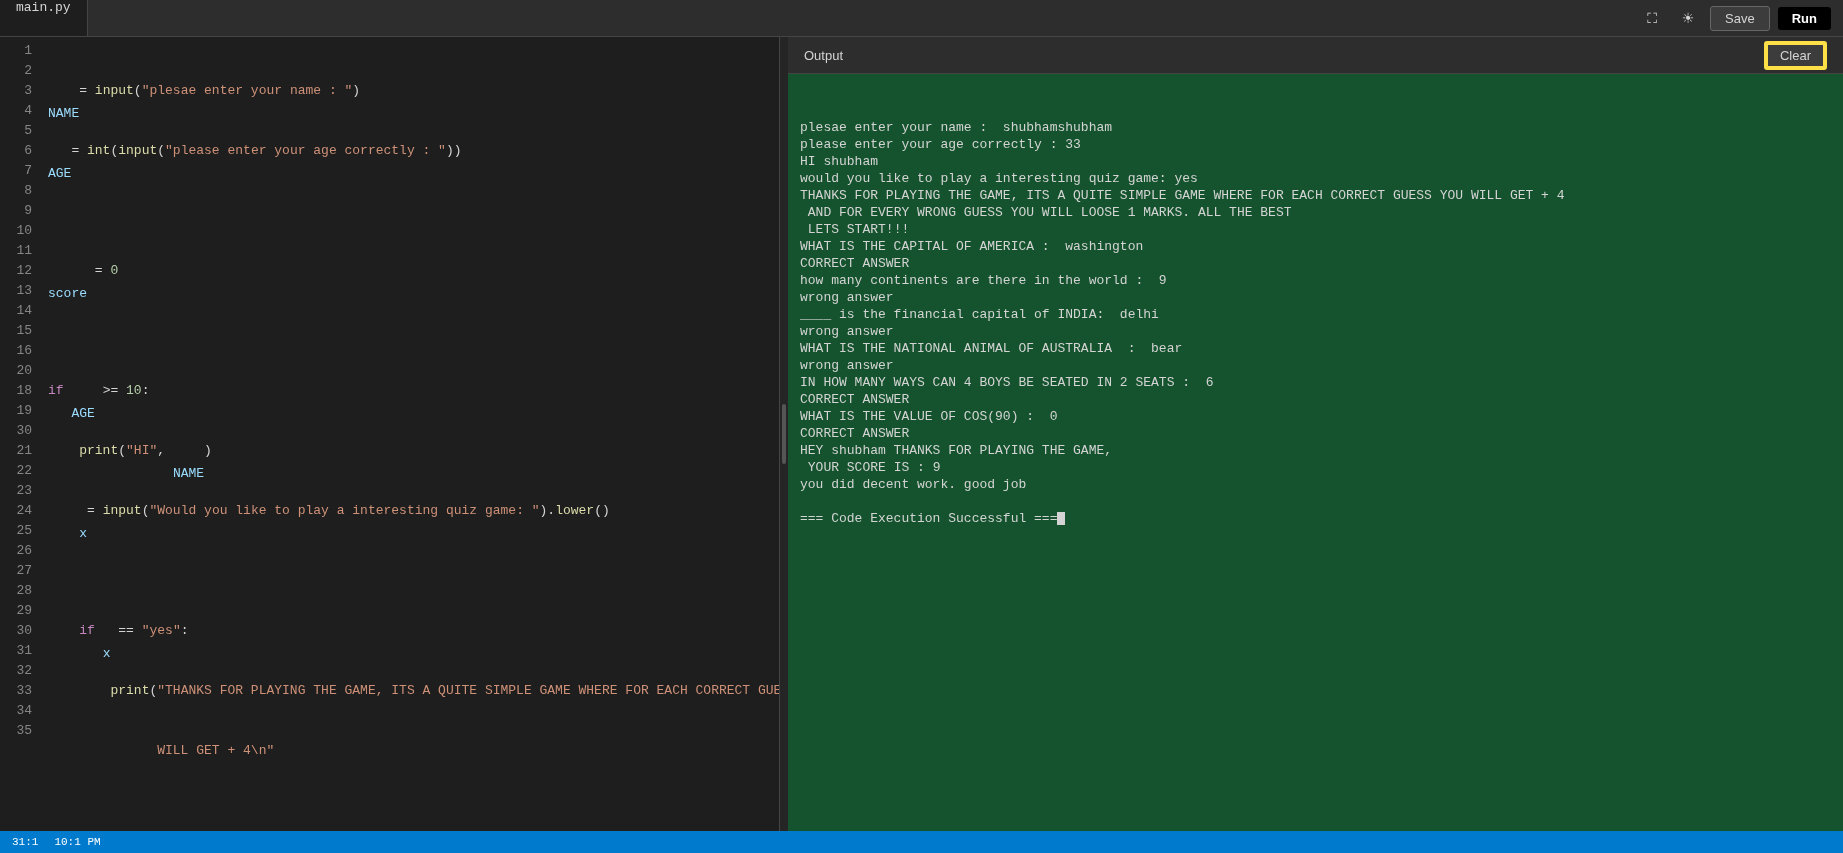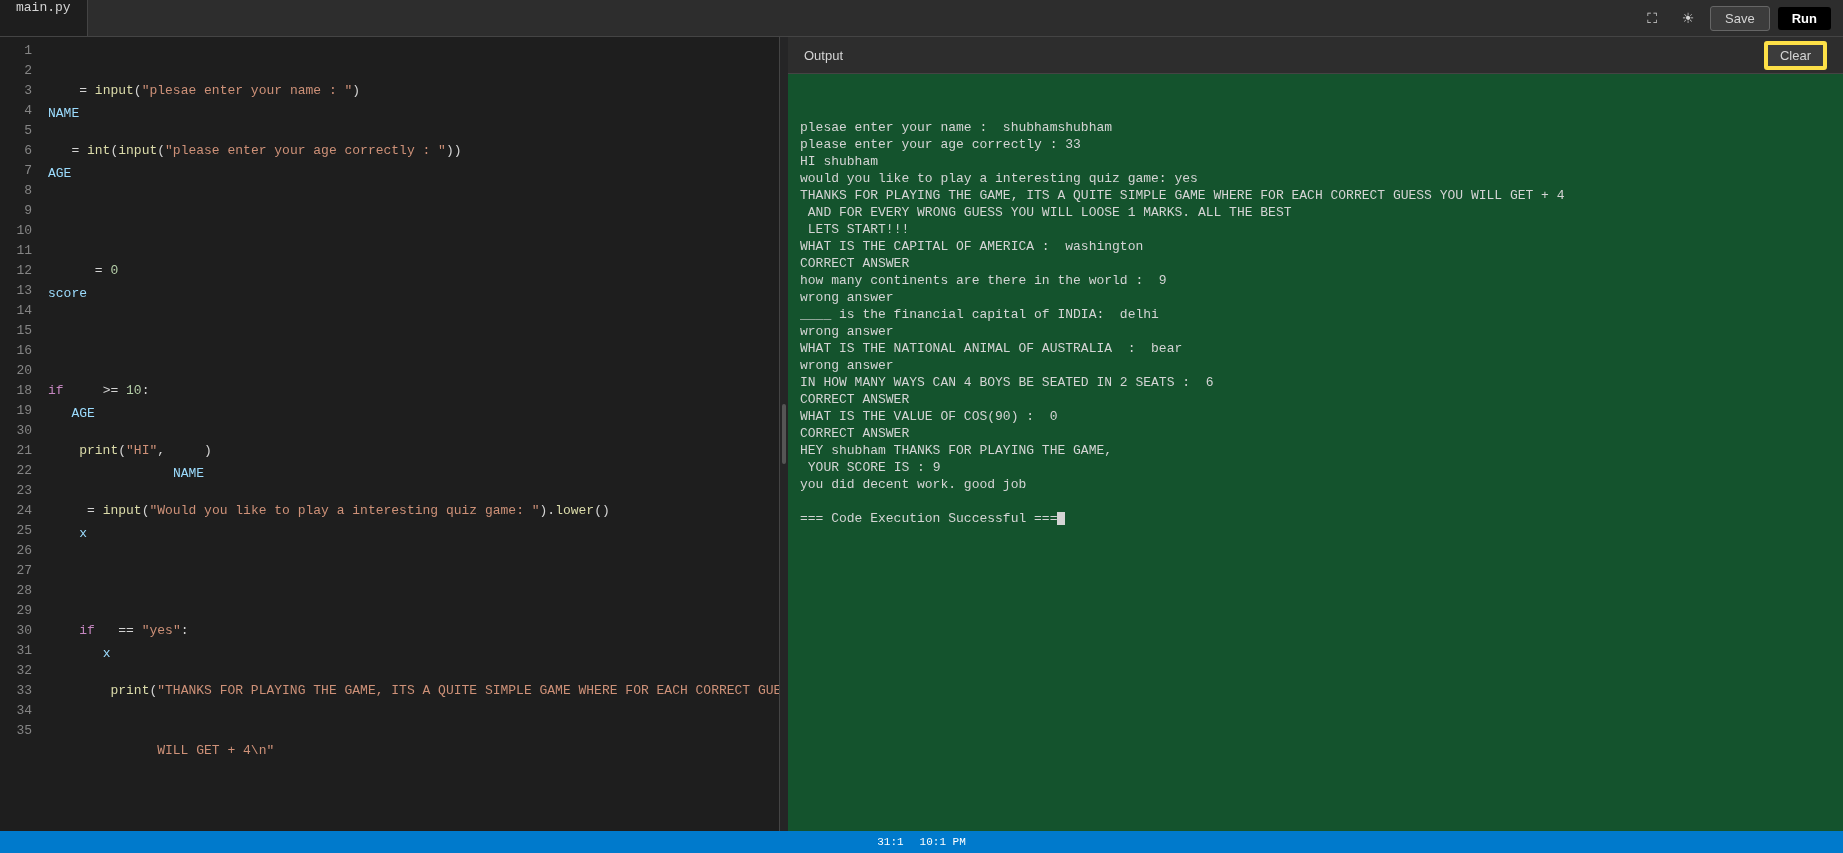--- a/index.html
+++ b/index.html
@@ -214,21 +214,21 @@
     
     .status-bar {
       height: 22px;
       background: #007acc;
       display: flex;
       align-items: center;
       padding: 0 12px;
       font-size: 11px;
       color: #fff;
       flex-shrink: 0;
-      justify-content: center;
+      justify-content: flex-start;
       gap: 16px;
     }
   </style>
 </head>
 <body>
 
 <div class="top-bar">
   <div class="tab">
     <span>main.py</span>
   </div>

